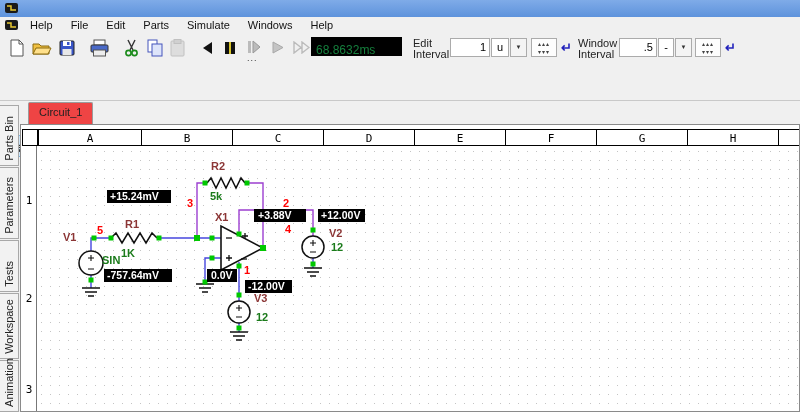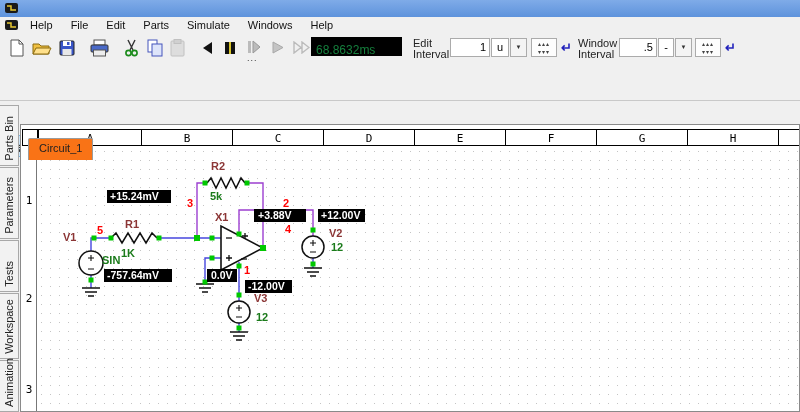--- a/index.html
+++ b/index.html
@@ -20,21 +20,21 @@
   .lcdtext{color:#15803d;font-size:12px;}
   .fieldlbl{font-size:11px;color:#222;line-height:11px;}
   .inputbox{position:absolute;background:#fff;border:1px solid #ABABAB;font-size:11px;text-align:right;box-sizing:border-box;padding:2px 3px 0 0;}
   .unitbox{position:absolute;background:#fff;border:1px solid #ABABAB;font-size:11px;text-align:center;box-sizing:border-box;padding-top:2px;}
   .ddbtn{position:absolute;background:#F4F4F4;border:1px solid #ABABAB;font-size:6px;color:#333;text-align:center;box-sizing:border-box;padding-top:5px;}
   .spin{position:absolute;background:#FDFDFD;border:1px solid #ABABAB;box-sizing:border-box;font-size:6px;letter-spacing:1px;color:#444;text-align:center;line-height:8px;padding-top:1px;}
   .enter{position:absolute;color:#2222BB;font-size:13px;font-weight:bold;}
   
   #tabrow{left:20px;top:101px;width:780px;height:23px;}
   .dtab{position:absolute;top:3px;height:20px;font-size:11px;color:#222;border:1px solid #9B9B9B;border-bottom:none;border-radius:2px 2px 0 0;padding:3px 10px 0 10px;box-sizing:border-box;background:#EDEDED;}
-  .dtab.active{background:#f97316;top:1px;height:22px;z-index:2;margin-top:36px;}
+  .dtab.active{background:#ef4444;top:1px;height:22px;z-index:2;}
   
   .stab{position:absolute;left:0;width:19px;background:#F2F2F2;border:1px solid #A8A8A8;border-left:none;border-radius:0 0 0 0;box-sizing:border-box;}
   .stab span{position:absolute;left:3px;bottom:4px;writing-mode:vertical-rl;transform:rotate(180deg);font-size:11px;color:#222;white-space:nowrap;}
   
   #canvas{left:20px;top:124px;width:780px;height:288px;background:#fff;border:1px solid #8A8A8A;box-sizing:border-box;overflow:hidden;}
   #dotgrid{left:16px;top:22px;width:764px;height:266px;background-image:radial-gradient(#C4C4C4 0.9px,transparent 1px);background-size:9px 9px;}
   .colcell{position:absolute;top:4px;height:17px;border:1px solid #000;box-sizing:border-box;background:#fff;font-family:"DejaVu Sans Mono",monospace;font-size:11px;text-align:center;padding-top:2px;}
   .rowcell{position:absolute;left:1px;width:15px;border-right:1px solid #777;box-sizing:border-box;font-family:"DejaVu Sans Mono",monospace;font-size:11px;text-align:center;background:#fff;}
   #schem{left:0;top:0;width:780px;height:288px;}
 </style>

